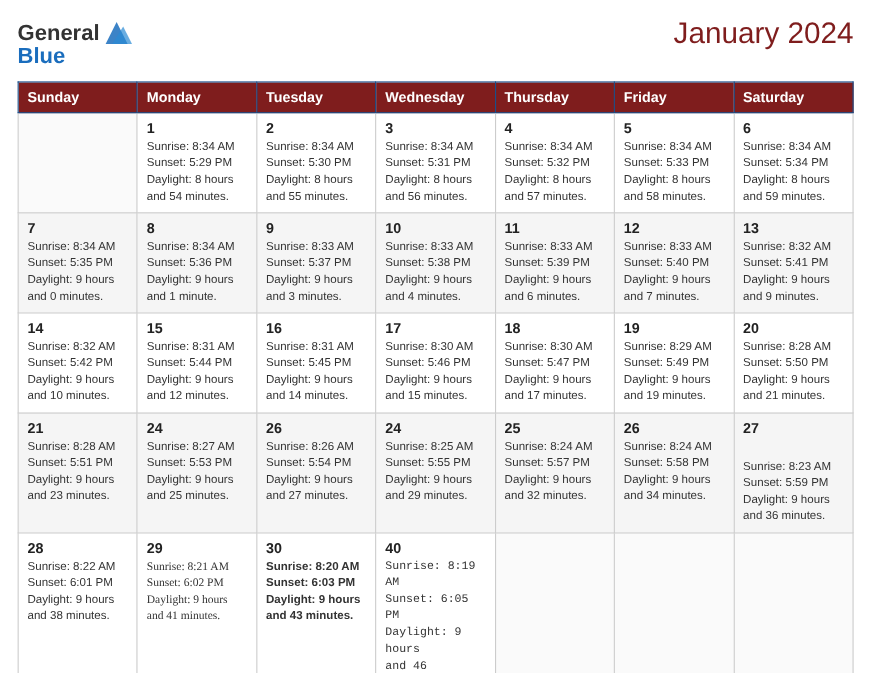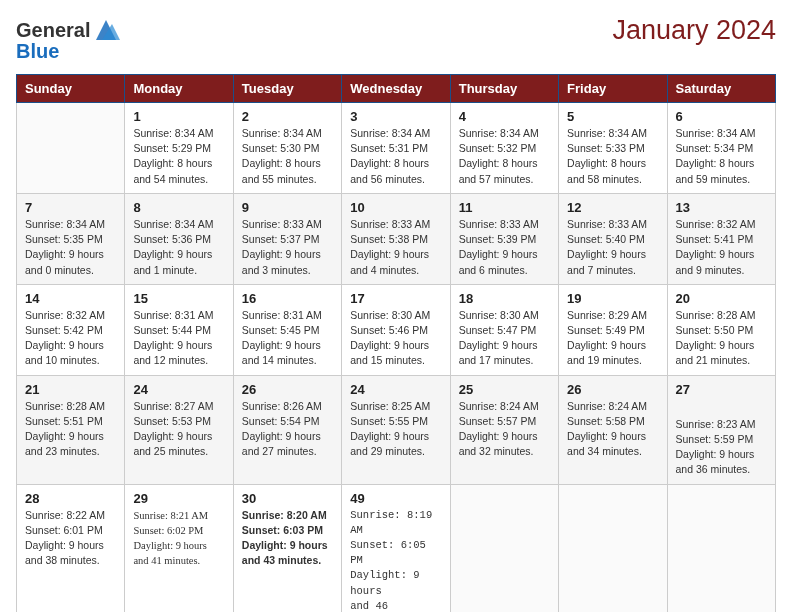--- a/index.html
+++ b/index.html
@@ -338,21 +338,21 @@
 and 41 minutes.</div>
         </td>
         <td>
           <span class="day-number">30</span>
           <div class="cell-content" style="white-space: pre-line; font-weight: bold;">Sunrise: 8:20 AM
 Sunset: 6:03 PM
 Daylight: 9 hours
 and 43 minutes.</div>
         </td>
         <td>
-          <span class="day-number">49</span>
+          <span class="day-number">40</span>
           <div class="cell-content" style="white-space: pre-line; font-family: Liberation Mono, monospace;">Sunrise: 8:19 AM
 Sunset: 6:05 PM
 Daylight: 9 hours
 and 46 minutes.</div>
         </td>
         <td class="empty-cell"></td>
         <td class="empty-cell"></td>
         <td class="empty-cell"></td>
       </tr>
     </tbody>

